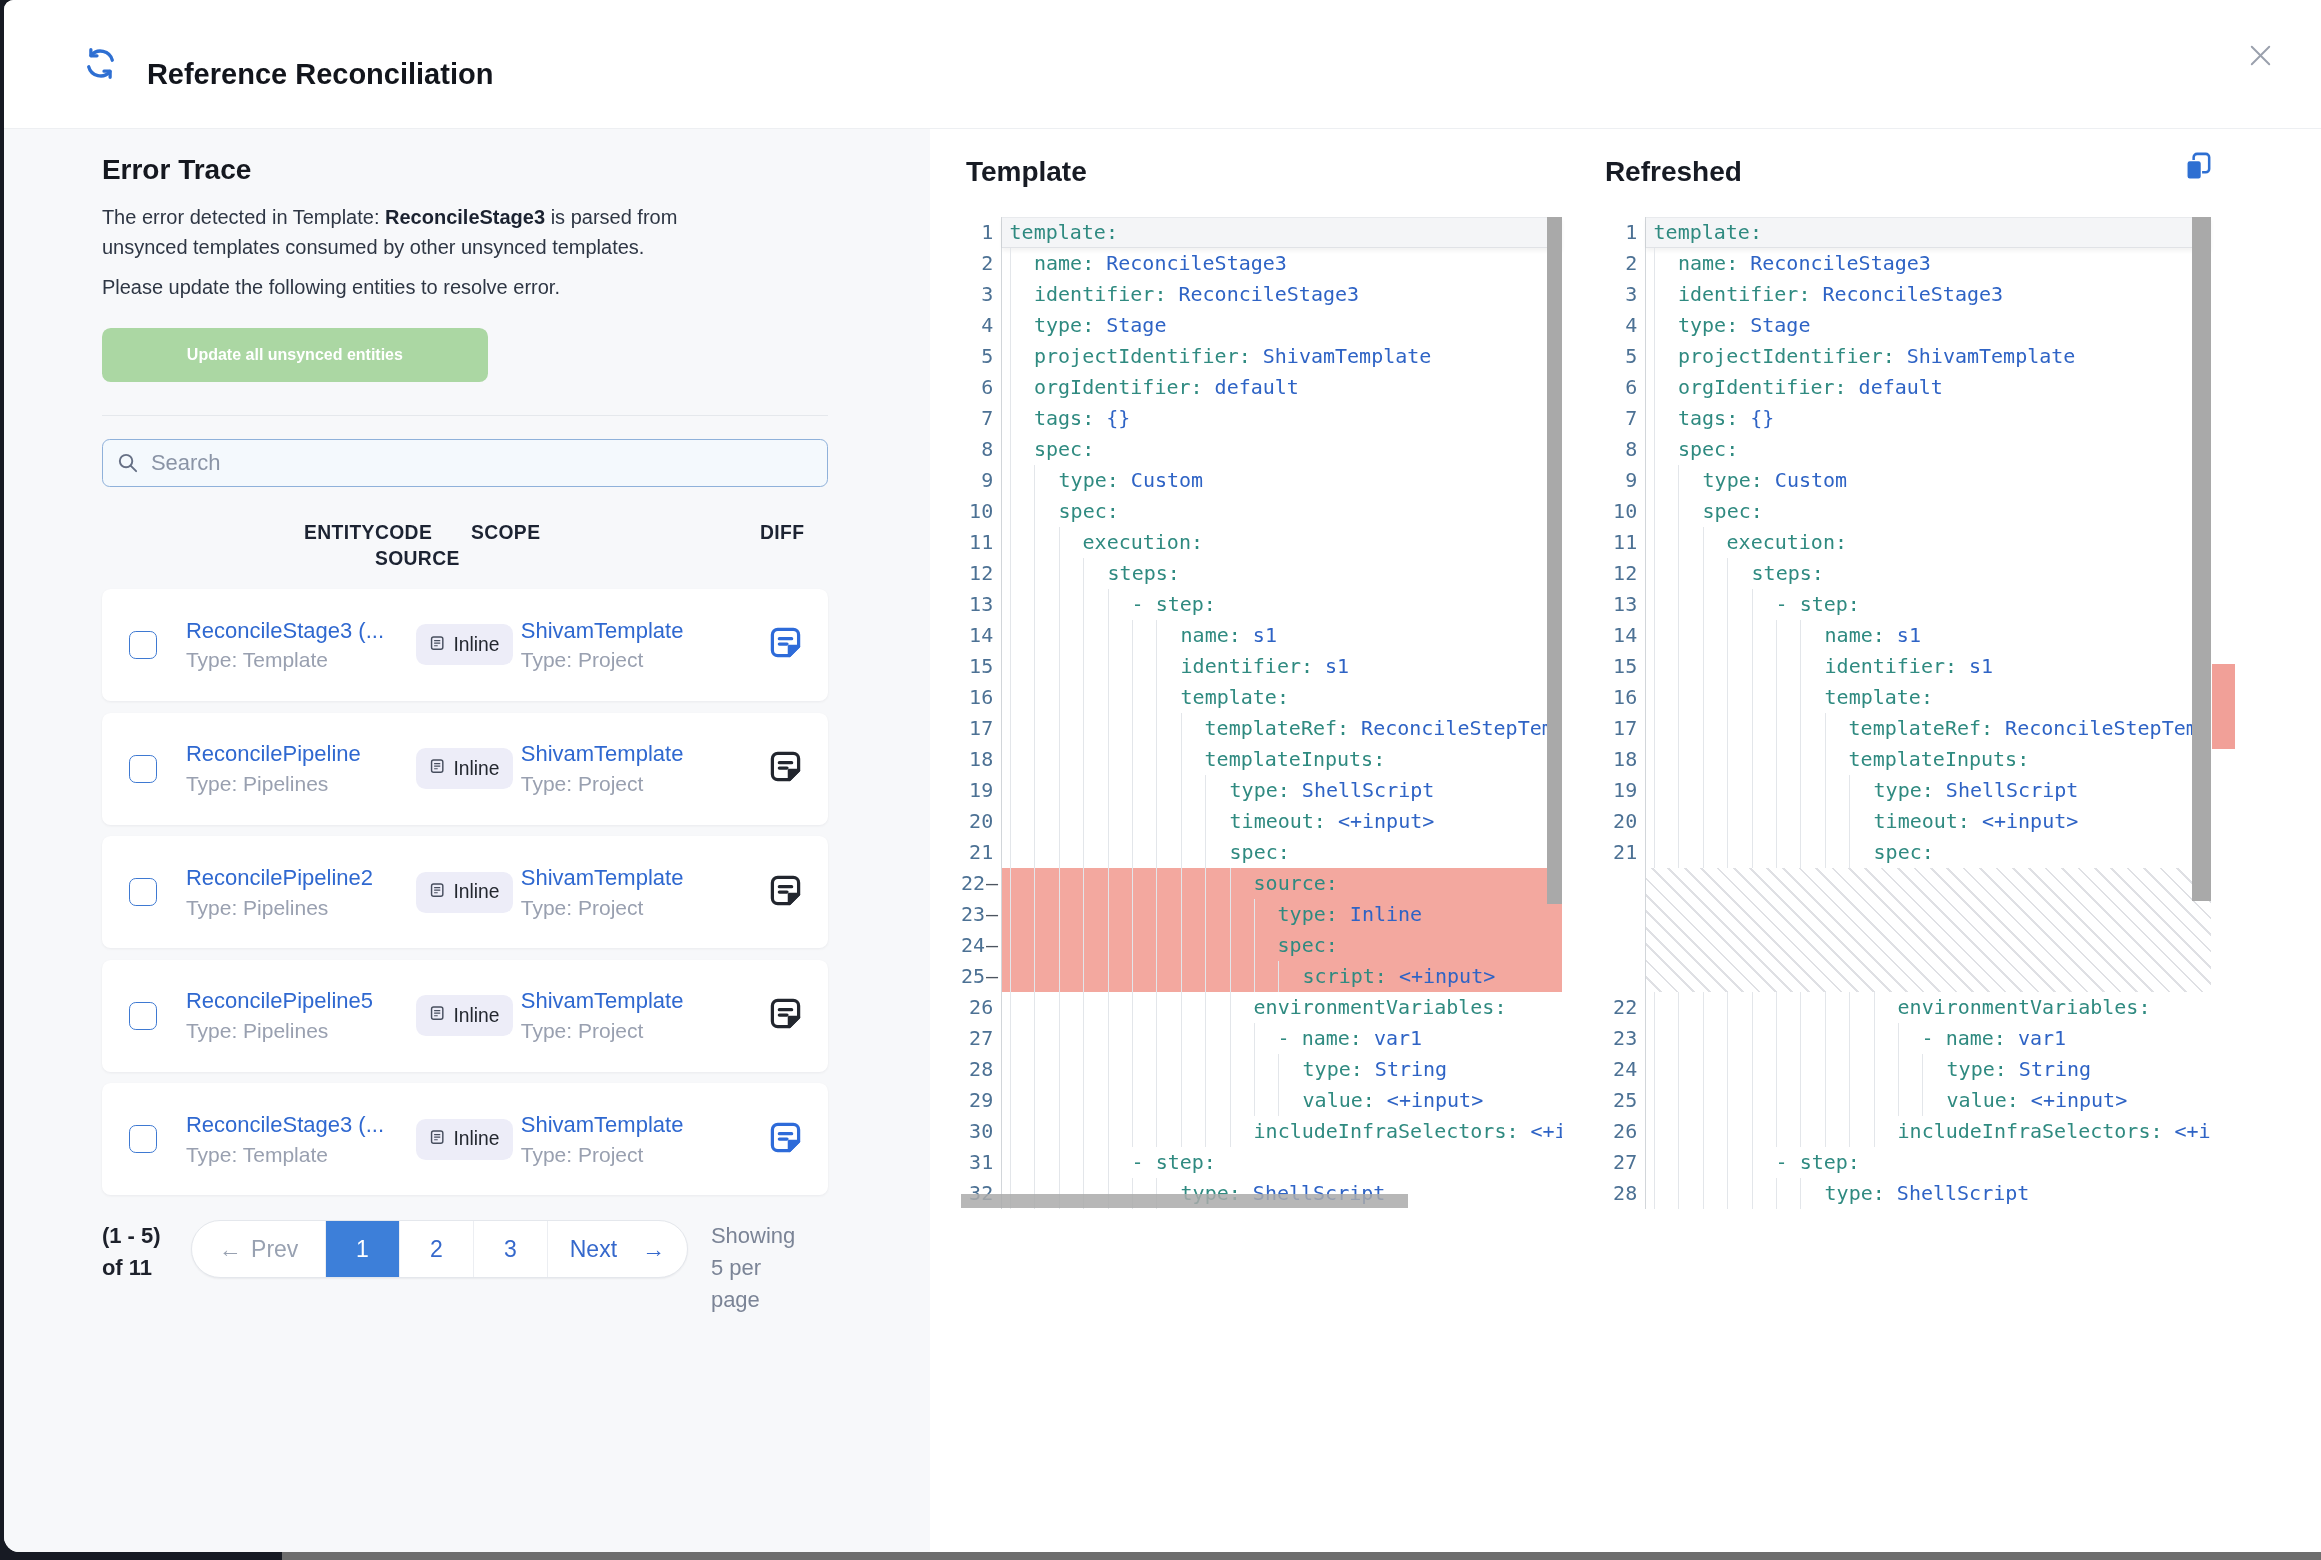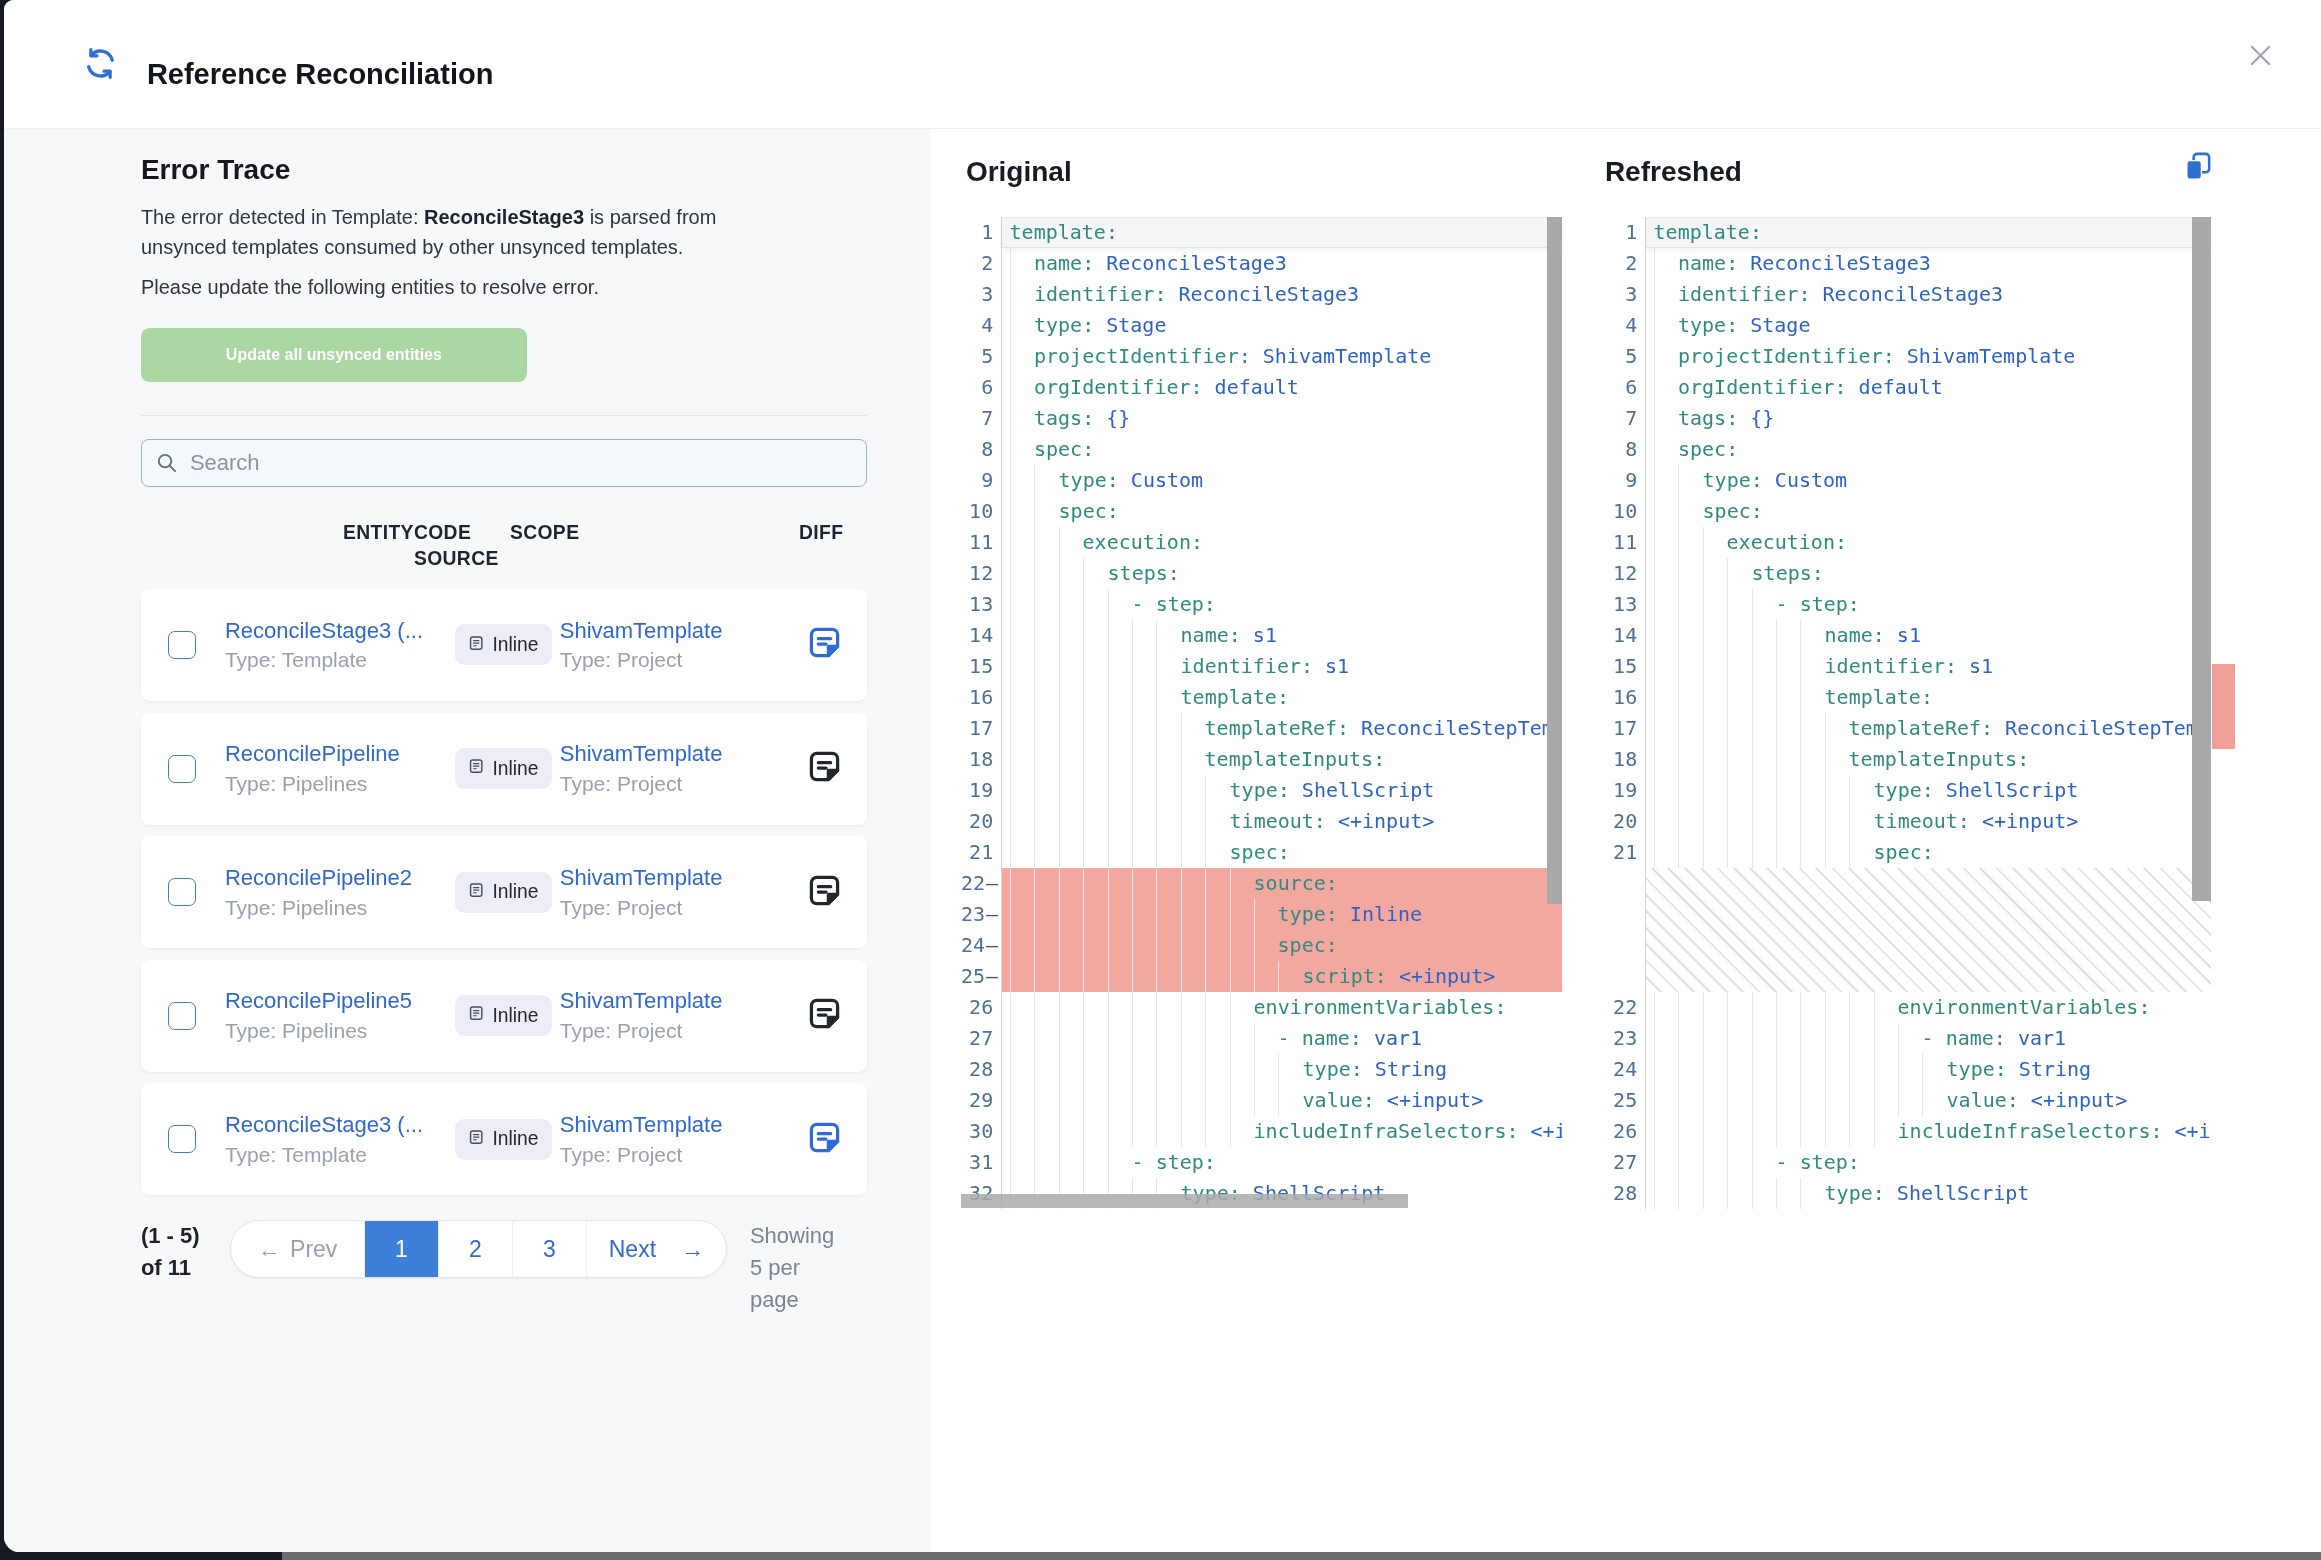--- a/index.html
+++ b/index.html
@@ -11,21 +11,21 @@
 
   
   .titlebar{position:absolute;top:0;left:0;right:0;height:128px;background:#fff;
             border-bottom:1px solid #edeff2;}
   .titlebar .sync-wrap{position:absolute;left:79px;top:46px;width:35px;height:35px;}
   .titlebar h1{position:absolute;left:127px;top:42px;margin:16px;font-size:29px;font-weight:700;color:#12151c;}
   .close-btn{position:absolute;right:44px;top:39px;width:33px;height:33px;cursor:pointer;}
 
   
   .content{position:absolute;top:129px;left:0;right:0;bottom:0;}
-  .left-panel{position:absolute;left:0;top:0;bottom:0;width:926px;background:#f7f8fa;padding-left:39px;}
+  .left-panel{position:absolute;left:0;top:0;bottom:0;width:926px;background:#f7f8fa;}
   .right-panel{position:absolute;left:926px;right:0;top:0;bottom:0;background:#ffffff;}
 
   
   .lp-inner{padding:25px 0 0 98px;width:726px;}
   .lp-inner h2{margin:0 0 17.4px;font-size:28px;font-weight:700;color:#15181f;}
   .desc{margin:0 0 11.6px;width:666px;font-size:20px;line-height:1.46;color:#2e3644;}
   .desc b{font-weight:700;color:#1b2230;}
   .desc2{margin:0 0 25px;}
   .update-btn{display:block;width:386px;height:54px;border:none;border-radius:8.7px;
               background:#abd7a3;color:#ffffff;font-family:"Liberation Sans",sans-serif;
@@ -329,21 +329,21 @@
               </div>
             </div>
             <div class="showing">Showing 5 per page</div>
           </div>
         </div>
       </div>
 
       <div class="right-panel">
 
         <div class="col-a">
-          <div class="panel-title">Original</div>
+          <div class="panel-title">Template</div>
           <div class="code-box" id="orig-box">
             <div id="orig-lines">
                 <div class="code-line first">
     <span class="gutter"><span>1</span></span>
     <span class="ltext">
                     <span class="ind" style="width: 0px;"></span>
                     <span class="k">template:</span>
                     <span class="v"></span>
                   </span>
   </div>

